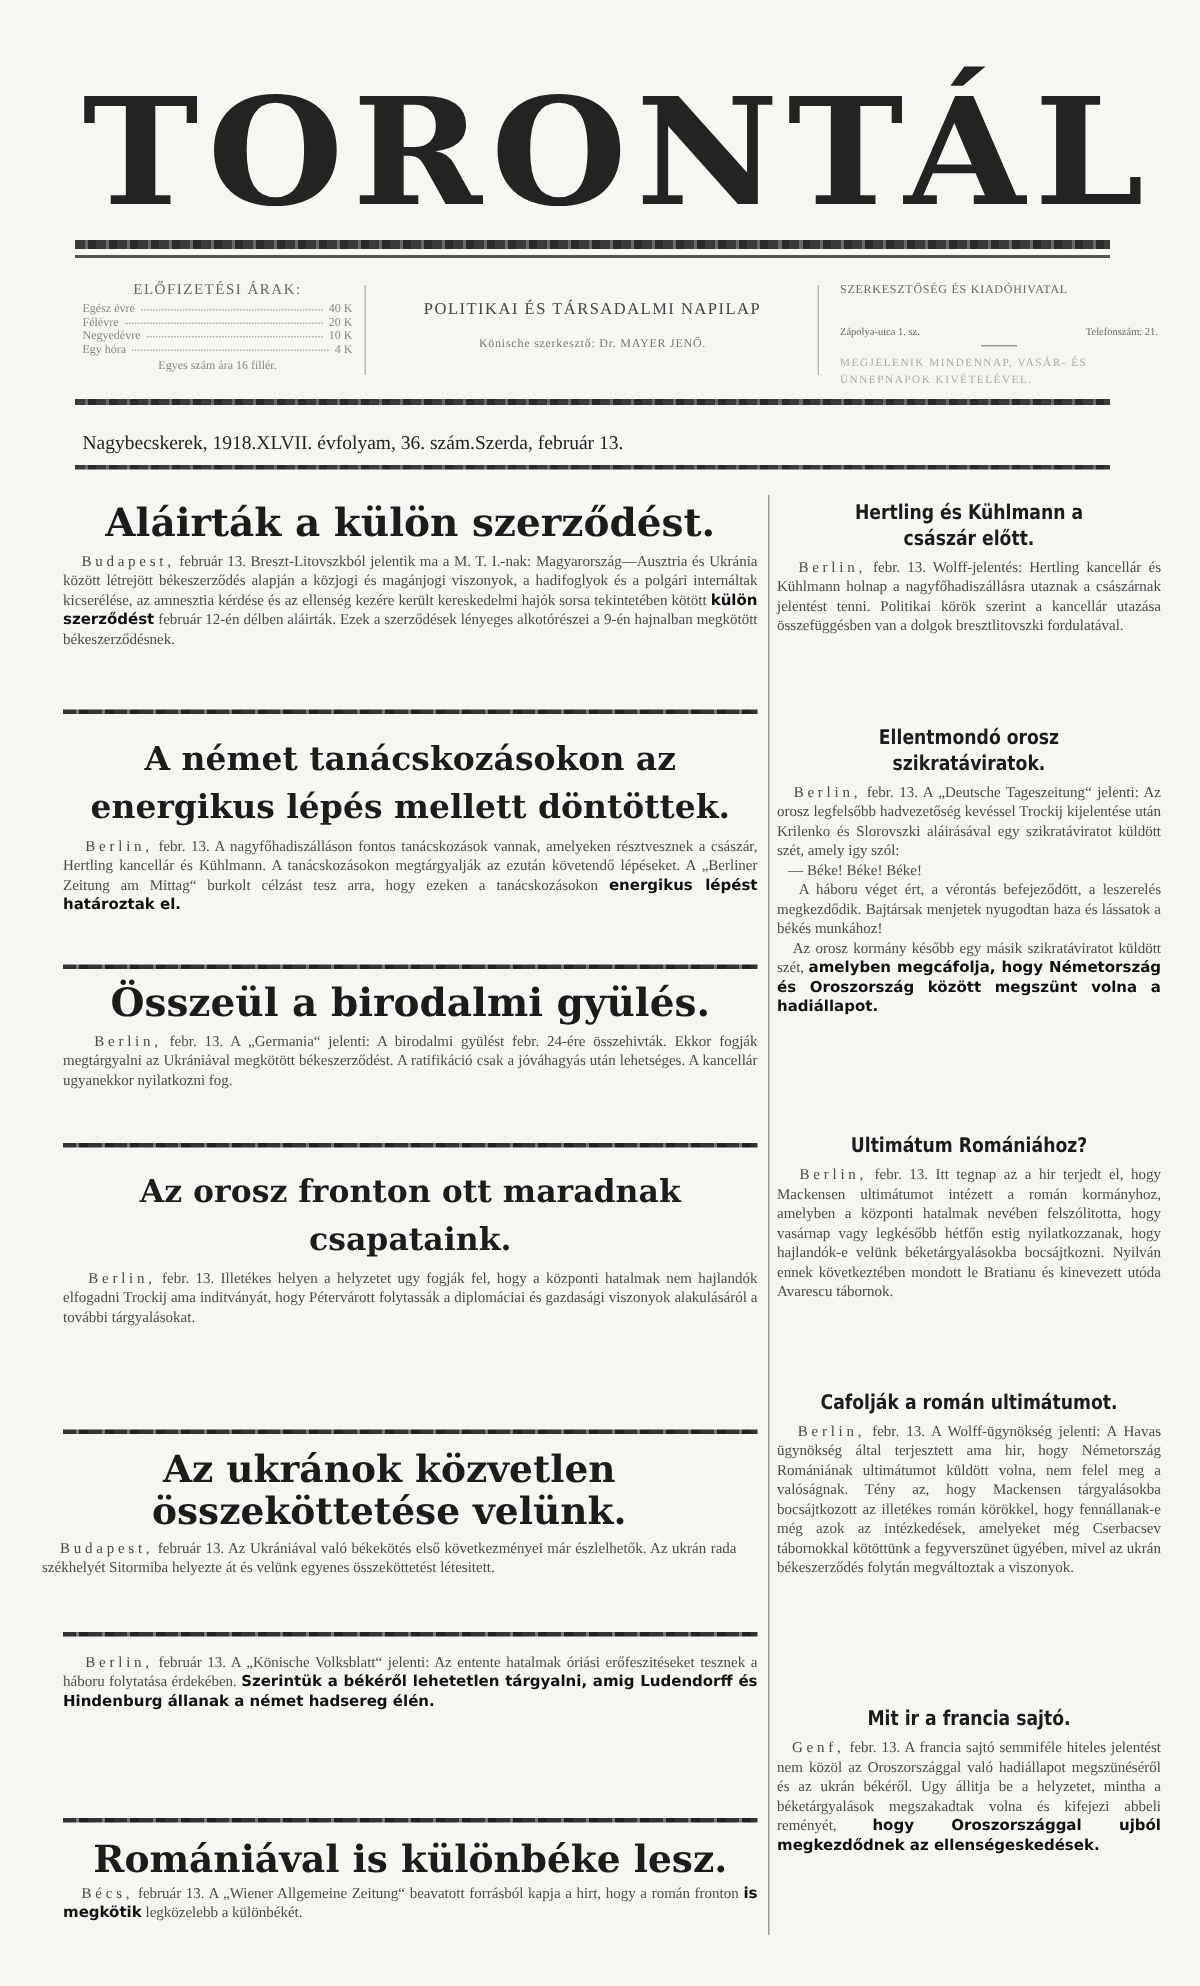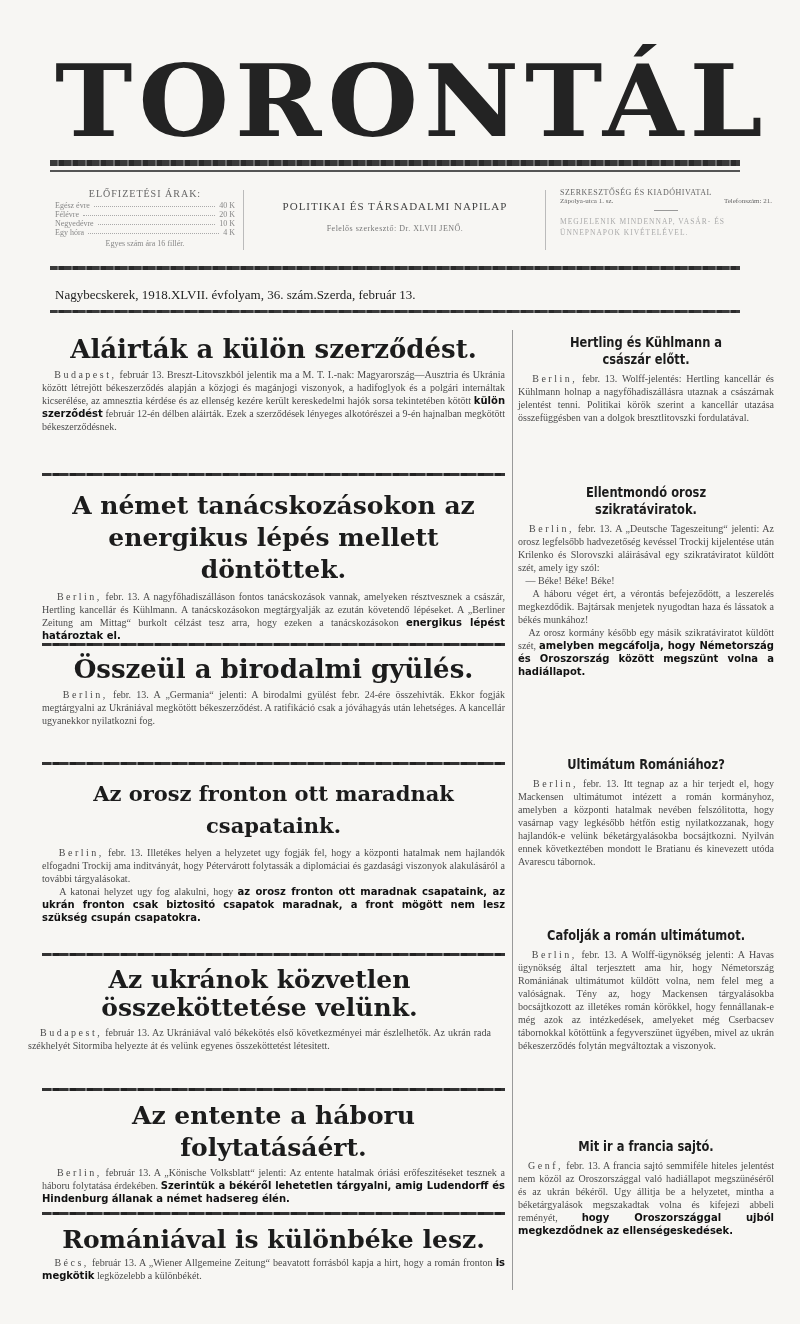--- a/index.html
+++ b/index.html
@@ -13,21 +13,21 @@
   .info-left .title { font-size: 10px; letter-spacing: 1px; color: #666; text-align: center; margin-bottom: 2px; }
   .price-row { display: flex; line-height: 9px; }
   .price-row .dots { flex: 1; border-bottom: 1px dotted #aaa; margin: 0 4px 3px; }
   .info-left .single { text-align: center; margin-top: 2px; }
   .vsep { position: absolute; top: 190px; width: 1px; height: 60px; background: #bbb; }
   .info-mid { left: 255px; width: 280px; text-align: center; }
   .info-mid .sub { font-size: 11px; letter-spacing: 1px; color: #444; margin-top: 12px; }
   .info-mid .editor { font-size: 8px; color: #777; margin-top: 12px; letter-spacing: .5px; }
   .info-right { left: 560px; width: 212px; text-align: left; }
   .info-right .hd { font-size: 8px; letter-spacing: .5px; color: #666; }
-  .info-right .row { display: flex; justify-content: space-between; font-size: 7px; margin-top: 0; color: #666; }
+  .info-right .row { display: flex; justify-content: space-between; font-size: 7px; margin-top: 20px; color: #666; }
   .info-right .small-rule { width: 24px; height: 1px; background: #999; margin: 5px auto; }
   .info-right .pub { font-size: 7.5px; letter-spacing: 1px; color: #aaa; line-height: 11px; }
   .dateline { position: absolute; top: 287px; left: 55px; width: 680px; display: flex; justify-content: flex-start; font-size: 13px; color: #222; }
   .colsep { position: absolute; left: 512px; top: 330px; width: 1px; height: 960px; background: #999; }
   .art { position: absolute; }
   .art h2 { margin: 0; text-align: center; font-family: "DejaVu Serif", serif; font-weight: bold; color: #1c1c1c; }
   .art p { margin: 0; font-size: 10px; line-height: 13px; text-align: justify; color: #4a4a4a; }
   .art p .lead { letter-spacing: 2.5px; }
   .art p b { color: #111; font-family: "DejaVu Sans", sans-serif; font-size: 10px; }
   .art.right h2 { font-family: "DejaVu Sans", sans-serif; font-size: 13.5px; line-height: 17px; transform: scaleX(0.85); }
@@ -65,21 +65,21 @@
         <span class="dots"></span>
         <span>4 K</span>
       </div>
     <div class="single">Egyes szám ára 16 fillér.</div>
   </div>
 
   <div class="vsep" style="left:243px;"></div>
 
   <div class="info info-mid">
     <div class="sub">POLITIKAI ÉS TÁRSADALMI NAPILAP</div>
-    <div class="editor">Felelős szerkesztő: Dr. XLVII JENŐ.</div>
+    <div class="editor">Könische szerkesztő: Dr. MAYER JENŐ.</div>
   </div>
 
   <div class="vsep" style="left:545px;"></div>
 
   <div class="info info-right">
     <div class="hd">SZERKESZTŐSÉG ÉS KIADÓHIVATAL</div>
     <div class="row">
         <span>Zápolya-utca 1. sz.</span>
         <span>Telefonszám: 21.</span>
       </div>
@@ -97,46 +97,44 @@
 
   <div class="colsep"></div>
 
   <div class="art" style="left:42px;top:332px;width:463px;">
     <h2 style="font-size:26px;line-height:34px;">Aláirták a külön szerződést.</h2>
     <p style="margin-top:2px;">&nbsp;&nbsp;&nbsp;&nbsp;<span class="lead">Budapest,</span><span> február 13. Breszt-Litovszkból jelentik ma a M. T. I.-nak: Magyarország—Ausztria és Ukránia között létrejött békeszerződés alapján a közjogi és magánjogi viszonyok, a hadifoglyok és a polgári internáltak kicserélése, az amnesztia kérdése és az ellenség kezére került kereskedelmi hajók sorsa tekintetében kötött </span><b>külön szerződést</b><span> február 12-én délben aláirták. Ezek a szerződések lényeges alkotórészei a 9-én hajnalban megkötött békeszerződésnek.</span></p>
   </div>
   <div class="sep" style="top:473px;"></div>
 
   <div class="art" style="left:42px;top:490px;width:463px;">
-    <h2 style="font-size:25px;line-height:32px;">A német tanácskozásokon az energikus lépés mellett döntöttek.</h2>
+    <h2 style="font-size:22px;line-height:32px;">A német tanácskozásokon az energikus lépés mellett döntöttek.</h2>
     <p style="margin-top:4px;">&nbsp;&nbsp;&nbsp;&nbsp;<span class="lead">Berlin,</span><span> febr. 13. A nagyfőhadiszálláson fontos tanácskozások vannak, amelyeken résztvesznek a császár, Hertling kancellár és Kühlmann. A tanácskozásokon megtárgyalják az ezután követendő lépéseket. A „Berliner Zeitung am Mittag“ burkolt célzást tesz arra, hogy ezeken a tanácskozásokon </span><b>energikus lépést határoztak el.</b></p>
   </div>
   <div class="sep" style="top:643px;"></div>
 
   <div class="art" style="left:42px;top:652px;width:463px;">
     <h2 style="font-size:26px;line-height:34px;">Összeül a birodalmi gyülés.</h2>
     <p style="margin-top:2px;">&nbsp;&nbsp;&nbsp;&nbsp;<span class="lead">Berlin,</span><span> febr. 13. A „Germania“ jelenti: A birodalmi gyülést febr. 24-ére összehivták. Ekkor fogják megtárgyalni az Ukrániával megkötött békeszerződést. A ratifikáció csak a jóváhagyás után lehetséges. A kancellár ugyanekkor nyilatkozni fog.</span></p>
   </div>
   <div class="sep" style="top:762px;"></div>
 
   <div class="art" style="left:42px;top:778px;width:463px;">
     <h2 style="font-size:21px;line-height:32px;padding:0 40px;">Az orosz fronton ott maradnak csapataink.</h2>
     <p style="margin-top:4px;">&nbsp;&nbsp;&nbsp;&nbsp;<span class="lead">Berlin,</span><span> febr. 13. Illetékes helyen a helyzetet ugy fogják fel, hogy a központi hatalmak nem hajlandók elfogadni Trockij ama inditványát, hogy Pétervárott folytassák a diplomáciai és gazdasági viszonyok alakulásáról a további tárgyalásokat.</span></p>
-    <p>&nbsp;&nbsp;&nbsp;&nbsp;<span>A katonai helyzet ugy fog alakulni, hogy </span><b>az orosz fronton ott maradnak csapataink, az ukrán fronton csak biztositó csapatok maradnak, a front mögött nem lesz szükség csupán csapatokra.</b></p>
   </div>
   <div class="sep" style="top:953px;"></div>
 
   <div class="art" style="left:28px;top:966px;width:463px;">
     <h2 style="font-size:25px;line-height:28px;padding:0 40px;">Az ukránok közvetlen összeköttetése velünk.</h2>
     <p style="margin-top:4px;">&nbsp;&nbsp;&nbsp;&nbsp;<span class="lead">Budapest,</span><span> február 13. Az Ukrániával való békekötés első következményei már észlelhetők. Az ukrán rada székhelyét Sitormiba helyezte át és velünk egyenes összeköttetést létesitett.</span></p>
   </div>
   <div class="sep" style="top:1088px;"></div>
 
   <div class="art" style="left:42px;top:1100px;width:463px;">
-    <h2 style="font-size:25px;line-height:32px;">Az entente a háboru folytatásáért.</h2>
     <p style="margin-top:2px;">&nbsp;&nbsp;&nbsp;&nbsp;<span class="lead">Berlin,</span><span> február 13. A „Könische Volksblatt“ jelenti: Az entente hatalmak óriási erőfeszitéseket tesznek a háboru folytatása érdekében. </span><b>Szerintük a békéről lehetetlen tárgyalni, amig Ludendorff és Hindenburg állanak a német hadsereg élén.</b></p>
   </div>
   <div class="sep" style="top:1212px;"></div>
 
   <div class="art" style="left:42px;top:1224px;width:463px;">
     <h2 style="font-size:25px;line-height:32px;">Romániával is különbéke lesz.</h2>
     <p style="margin-top:0;">&nbsp;&nbsp;&nbsp;&nbsp;<span class="lead">Bécs,</span><span> február 13. A „Wiener Allgemeine Zeitung“ beavatott forrásból kapja a hirt, hogy a román fronton </span><b>is megkötik</b><span> legközelebb a különbékét.</span></p>
   </div>
 
   <div class="art right" style="left:518px;top:334px;width:256px;">

